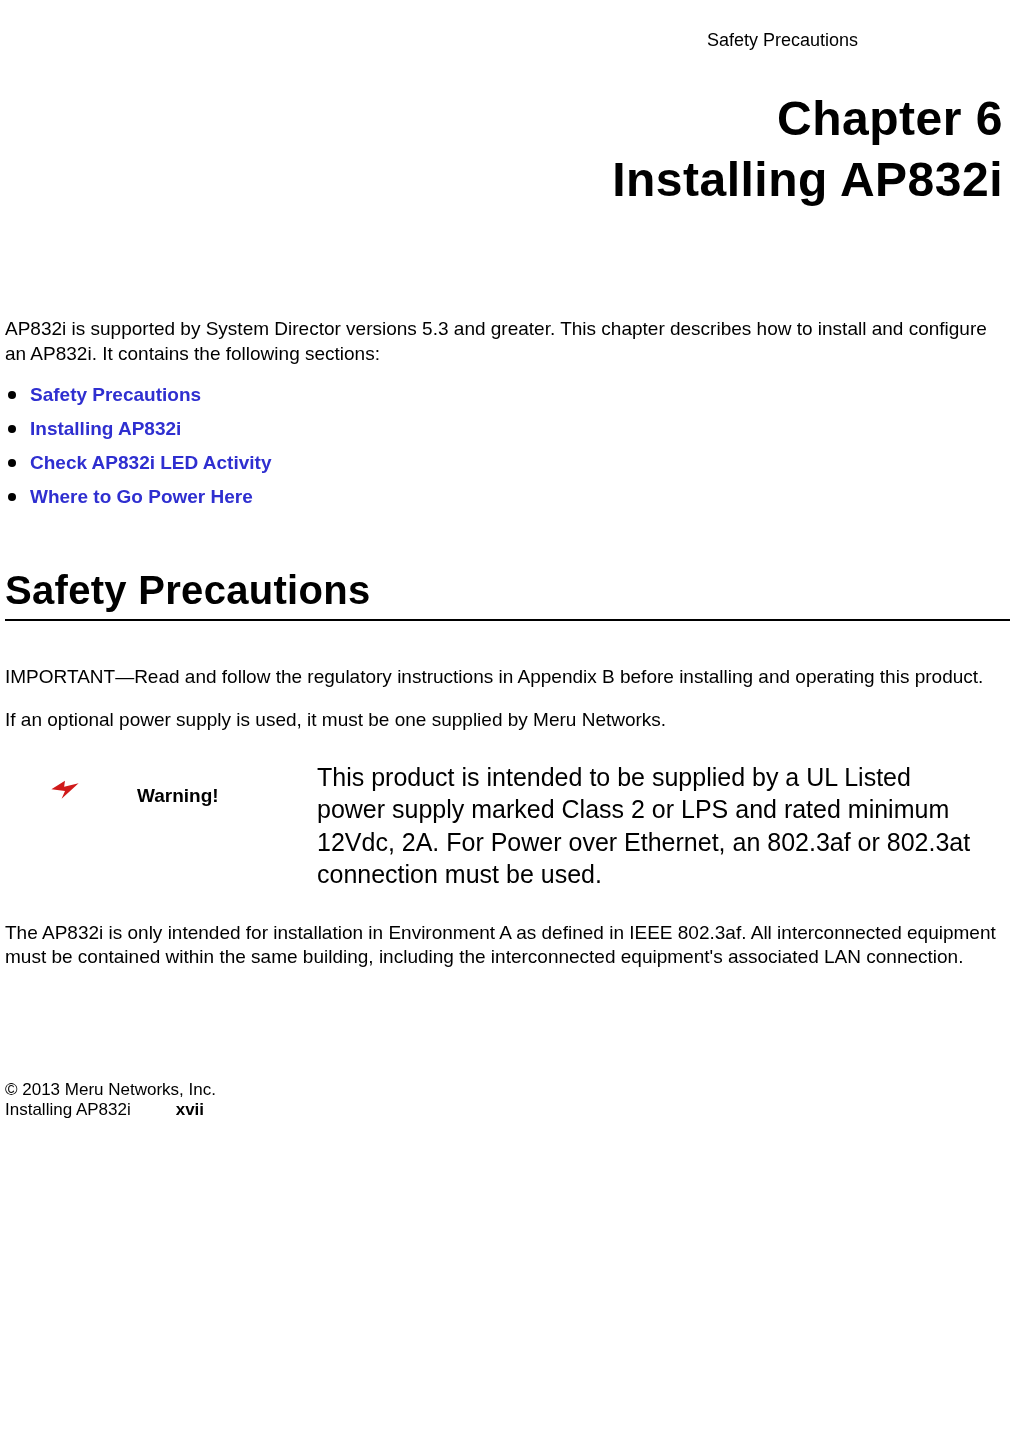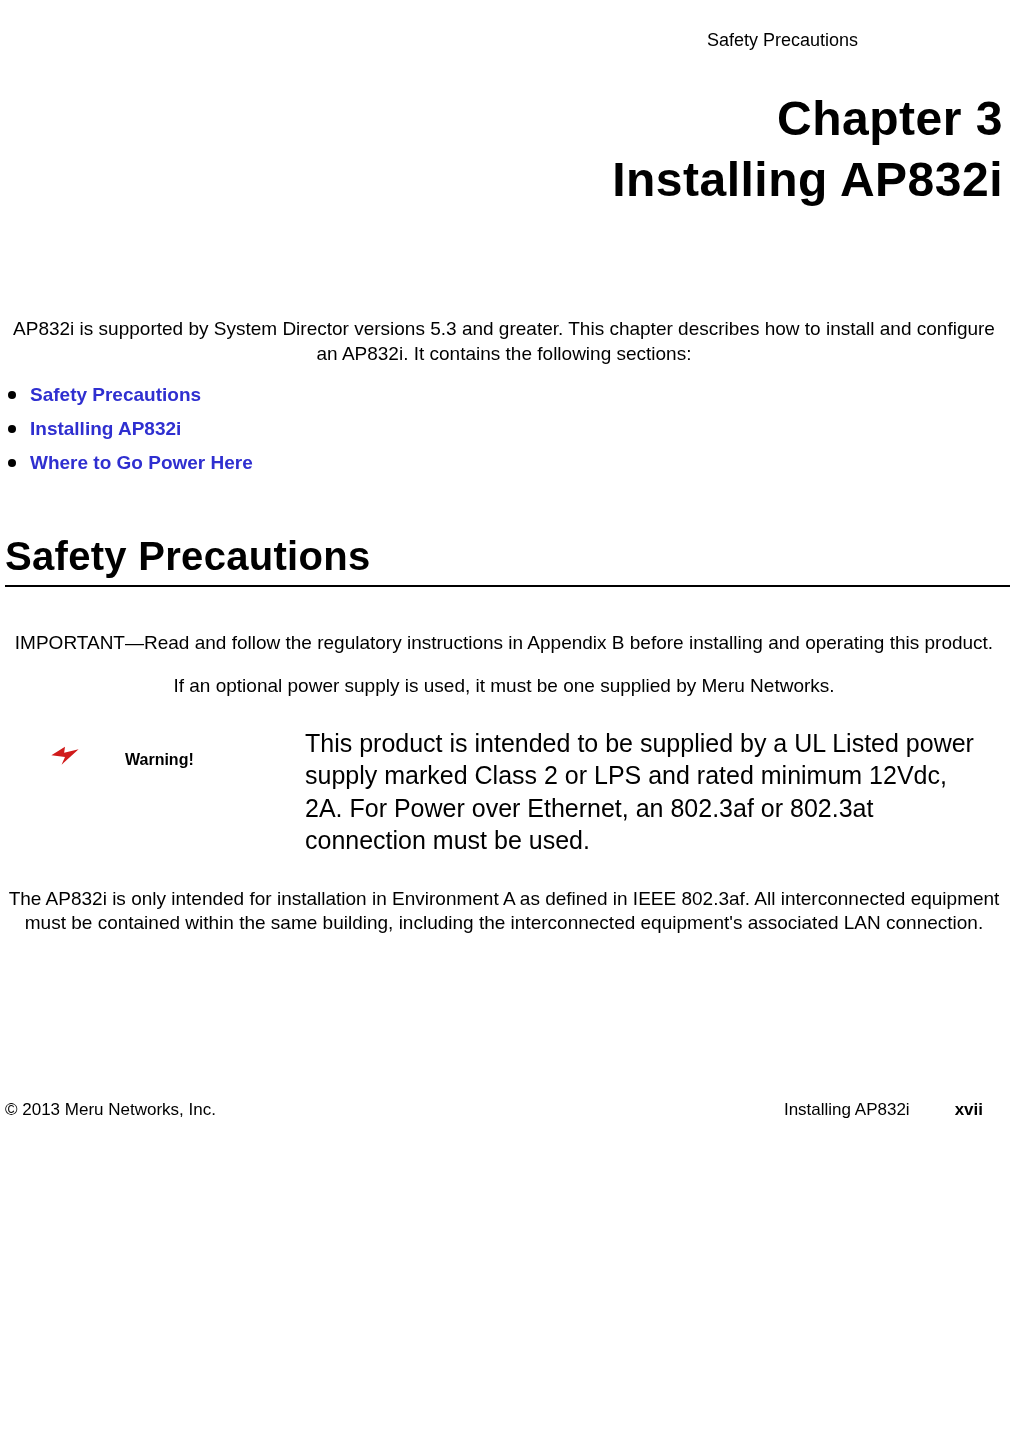--- a/index.html
+++ b/index.html
@@ -41,21 +41,20 @@
     .chapter-title {
       font-size: 48px;
       font-weight: bold;
       letter-spacing: 0.5px;
     }
     .body-text {
       font-size: 19px;
       line-height: 1.3;
       margin: 0 10px 18px 0;
       color: #000;
-      text-align: center;
     }
     ul.toc {
       list-style: none;
       padding: 0;
       margin: 0 0 60px 0;
     }
     ul.toc li {
       margin: 0 0 12px 0;
       display: flex;
       align-items: center;
@@ -94,40 +93,42 @@
     }
     .warning-icon-cell {
       flex: 0 0 120px;
       display: flex;
       justify-content: center;
       padding-top: 16px;
     }
     .warning-label-cell {
       flex: 0 0 180px;
       font-weight: bold;
-      font-size: 16px;
+      font-size: 19px;
       font-family: Arial, sans-serif;
       padding-top: 24px;
+      margin-left: 12px;
     }
     .warning-text-cell {
       flex: 1 1 auto;
       font-size: 25px;
       line-height: 1.3;
       padding-right: 30px;
     }
     .footer {
       position: absolute;
       bottom: 28px;
       left: 5px;
       right: 30px;
       display: flex;
       justify-content: space-between;
       align-items: baseline;
       font-size: 17px;
       font-family: Arial, sans-serif;
+      flex-direction: column;
     }
     .footer .right {
       display: flex;
       align-items: baseline;
       gap: 18px;
     }
     .footer .pgnum {
       font-weight: bold;
       margin-left: 27px;
     }
@@ -137,34 +138,38 @@
     }
   </style>
 </head>
 <body>
 
 <div class="page">
 
   <div class="running-header">Safety Precautions</div>
 
   <div class="chapter-block">
-    <div class="chapter-num">Chapter 3</div>
+    <div class="chapter-num">Chapter 6</div>
     <div class="chapter-title">Installing AP832i</div>
   </div>
 
   <p class="body-text">AP832i is supported by System Director versions 5.3 and greater. This chapter describes how to install and configure an AP832i. It contains the following sections:</p>
 
   <ul class="toc">
     <li>
       <span class="bullet"></span>
       <span class="toc-link">Safety Precautions</span>
     </li>
     <li>
       <span class="bullet"></span>
       <span class="toc-link">Installing AP832i</span>
+    </li>
+    <li>
+      <span class="bullet"></span>
+      <span class="toc-link">Check AP832i LED Activity</span>
     </li>
     <li>
       <span class="bullet"></span>
       <span class="toc-link">Where to Go Power Here</span>
     </li>
   </ul>
 
   <h1 class="section-heading">Safety Precautions</h1>
   <hr class="section-rule">
 

